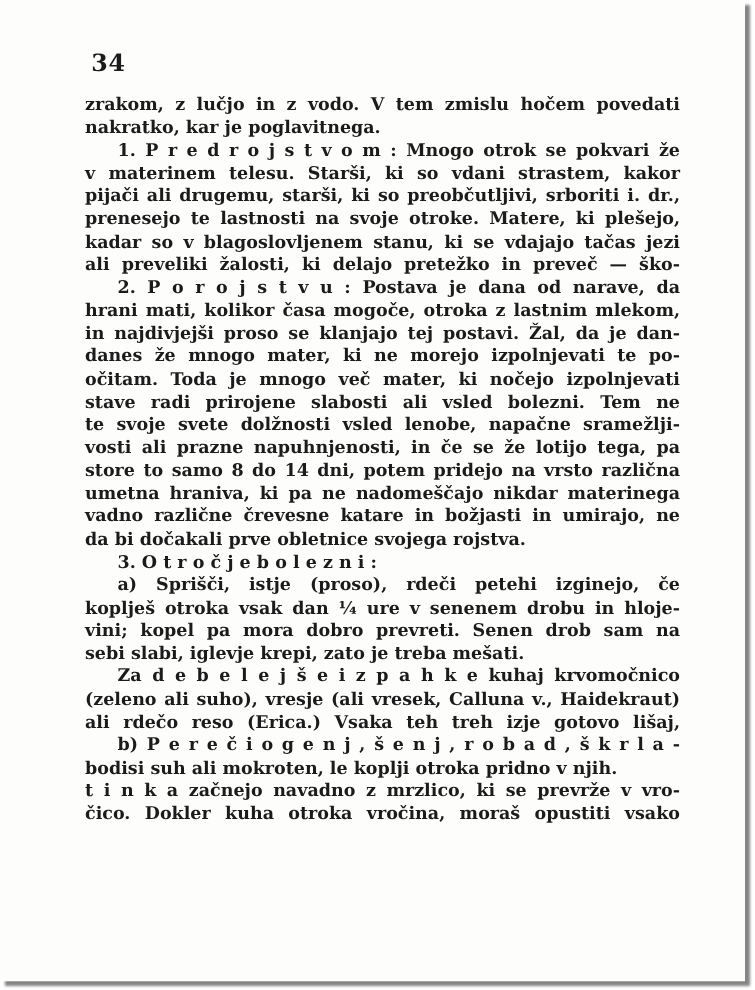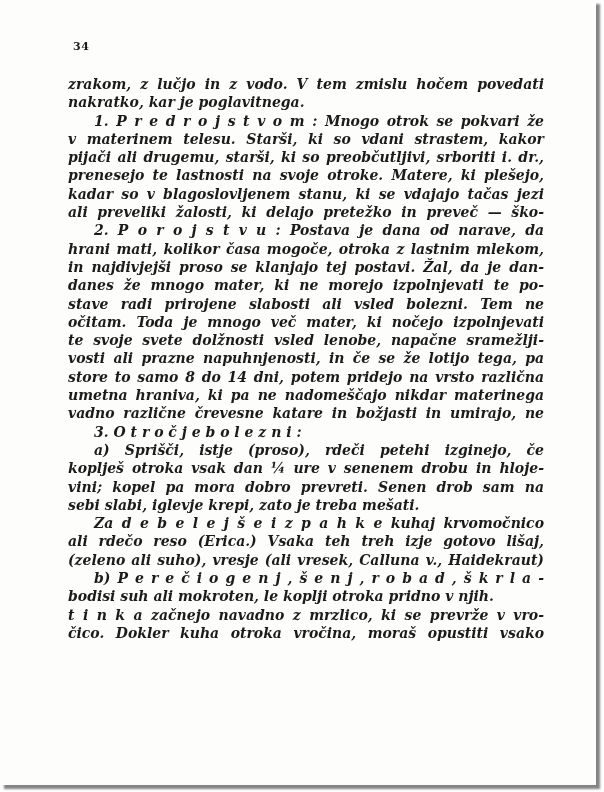--- a/index.html
+++ b/index.html
@@ -18,37 +18,36 @@
     height: 785px;
     background: #fdfdfc;
     box-shadow: 4px 4px 2px rgba(110,110,110,0.85);
     color: #1b1b1b;
     font-family: "DejaVu Serif", "Liberation Serif", serif;
   }
   .pagenum {
     position: absolute;
     left: 73px;
     top: 40px;
-    font-size: 11px;
+    font-size: 19px;
     font-weight: bold;
     letter-spacing: 0.5px;
   }
   .textblock {
     position: absolute;
     left: 68px;
     top: 75px;
     width: 476px;
     font-size: 14px;
     font-weight: bold;
     line-height: 18.3px;
   }
   .line {
     text-align: left;
     white-space: normal;
-    font-style: italic;
   }
   .line.j {
     text-align: justify;
     text-align-last: justify;
   }
   .line.i {
     text-indent: 26px;
   }
 </style>
 </head>
@@ -62,33 +61,34 @@
       <div class="line j i">1. P r e d r o j s t v o m :  Mnogo otrok se pokvari že</div>
       <div class="line j">v materinem telesu.  Starši, ki so vdani strastem, kakor</div>
       <div class="line j">pijači ali drugemu, starši, ki so preobčutljivi, srboriti i. dr.,</div>
       <div class="line j">prenesejo te lastnosti na svoje otroke.  Matere, ki plešejo,</div>
       <div class="line j">kadar so v blagoslovljenem stanu, ki se vdajajo tačas jezi</div>
       <div class="line j">ali preveliki žalosti, ki delajo pretežko in preveč — ško-</div>
       <div class="line j i">2. P o r o j s t v u :  Postava je dana od narave, da</div>
       <div class="line j">hrani mati, kolikor časa mogoče, otroka z lastnim mlekom,</div>
       <div class="line j">in najdivjejši proso se klanjajo tej postavi. Žal, da je dan-</div>
       <div class="line j">danes že mnogo mater, ki ne morejo izpolnjevati te po-</div>
+      <div class="line j">očitam.  Toda je mnogo več mater, ki nočejo izpolnjevati</div>
       <div class="line j">stave radi prirojene slabosti ali vsled bolezni.  Tem ne</div>
-      <div class="line j">očitam.  Toda je mnogo več mater, ki nočejo izpolnjevati</div>
       <div class="line j">te svoje svete dolžnosti vsled lenobe, napačne sramežlji-</div>
       <div class="line j">vosti ali prazne napuhnjenosti, in če se že lotijo tega, pa</div>
       <div class="line j">store to samo 8 do 14 dni, potem pridejo na vrsto različna</div>
       <div class="line j">umetna hraniva, ki pa ne nadomeščajo nikdar materinega</div>
       <div class="line j">vadno različne črevesne katare in božjasti in umirajo, ne</div>
+      <div class="line">da bi dočakali prve obletnice svojega rojstva.</div>
       <div class="line i">3. O t r o č j e  b o l e z n i :</div>
       <div class="line j i">a) Sprišči,  istje (proso),  rdeči petehi izginejo,  če</div>
       <div class="line j">koplješ otroka vsak dan ¼ ure v senenem drobu in hloje-</div>
       <div class="line j">vini; kopel pa mora dobro prevreti.  Senen drob sam na</div>
       <div class="line">sebi slabi, iglevje krepi, zato je treba mešati.</div>
       <div class="line j i">Za  d e b e l e j š e  i z p a h k e  kuhaj  krvomočnico</div>
+      <div class="line j">(zeleno ali suho), vresje (ali vresek, Calluna v., Haidekraut)</div>
       <div class="line j">ali rdečo reso (Erica.)  Vsaka teh treh izje gotovo lišaj,</div>
-      <div class="line j">(zeleno ali suho), vresje (ali vresek, Calluna v., Haidekraut)</div>
       <div class="line j i">b) P e r e č i  o g e n j ,  š e n j ,  r o b a d ,  š k r l a -</div>
       <div class="line">bodisi suh ali mokroten, le koplji otroka pridno v njih.</div>
       <div class="line j">t i n k a začnejo navadno z mrzlico, ki se prevrže v vro-</div>
       <div class="line j">čico.  Dokler kuha otroka vročina, moraš opustiti vsako</div>
     </div>
 </div>
 
 </body></html>

